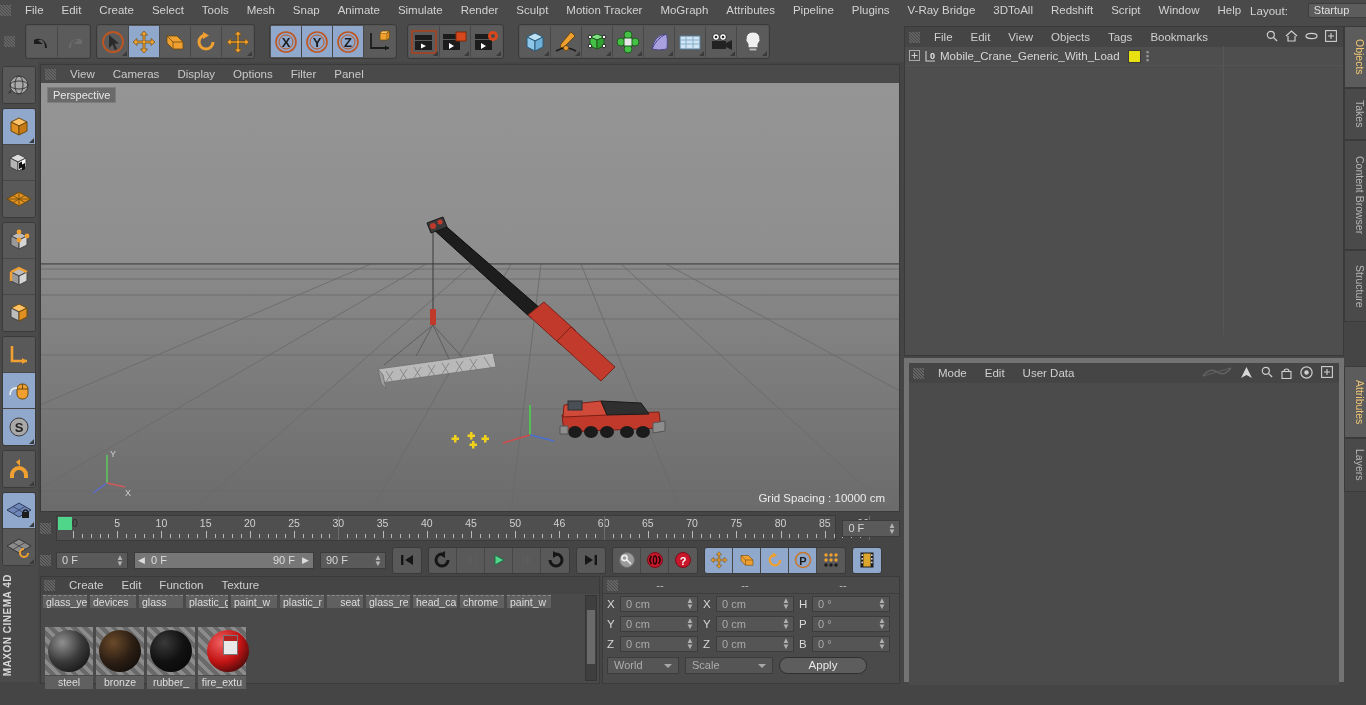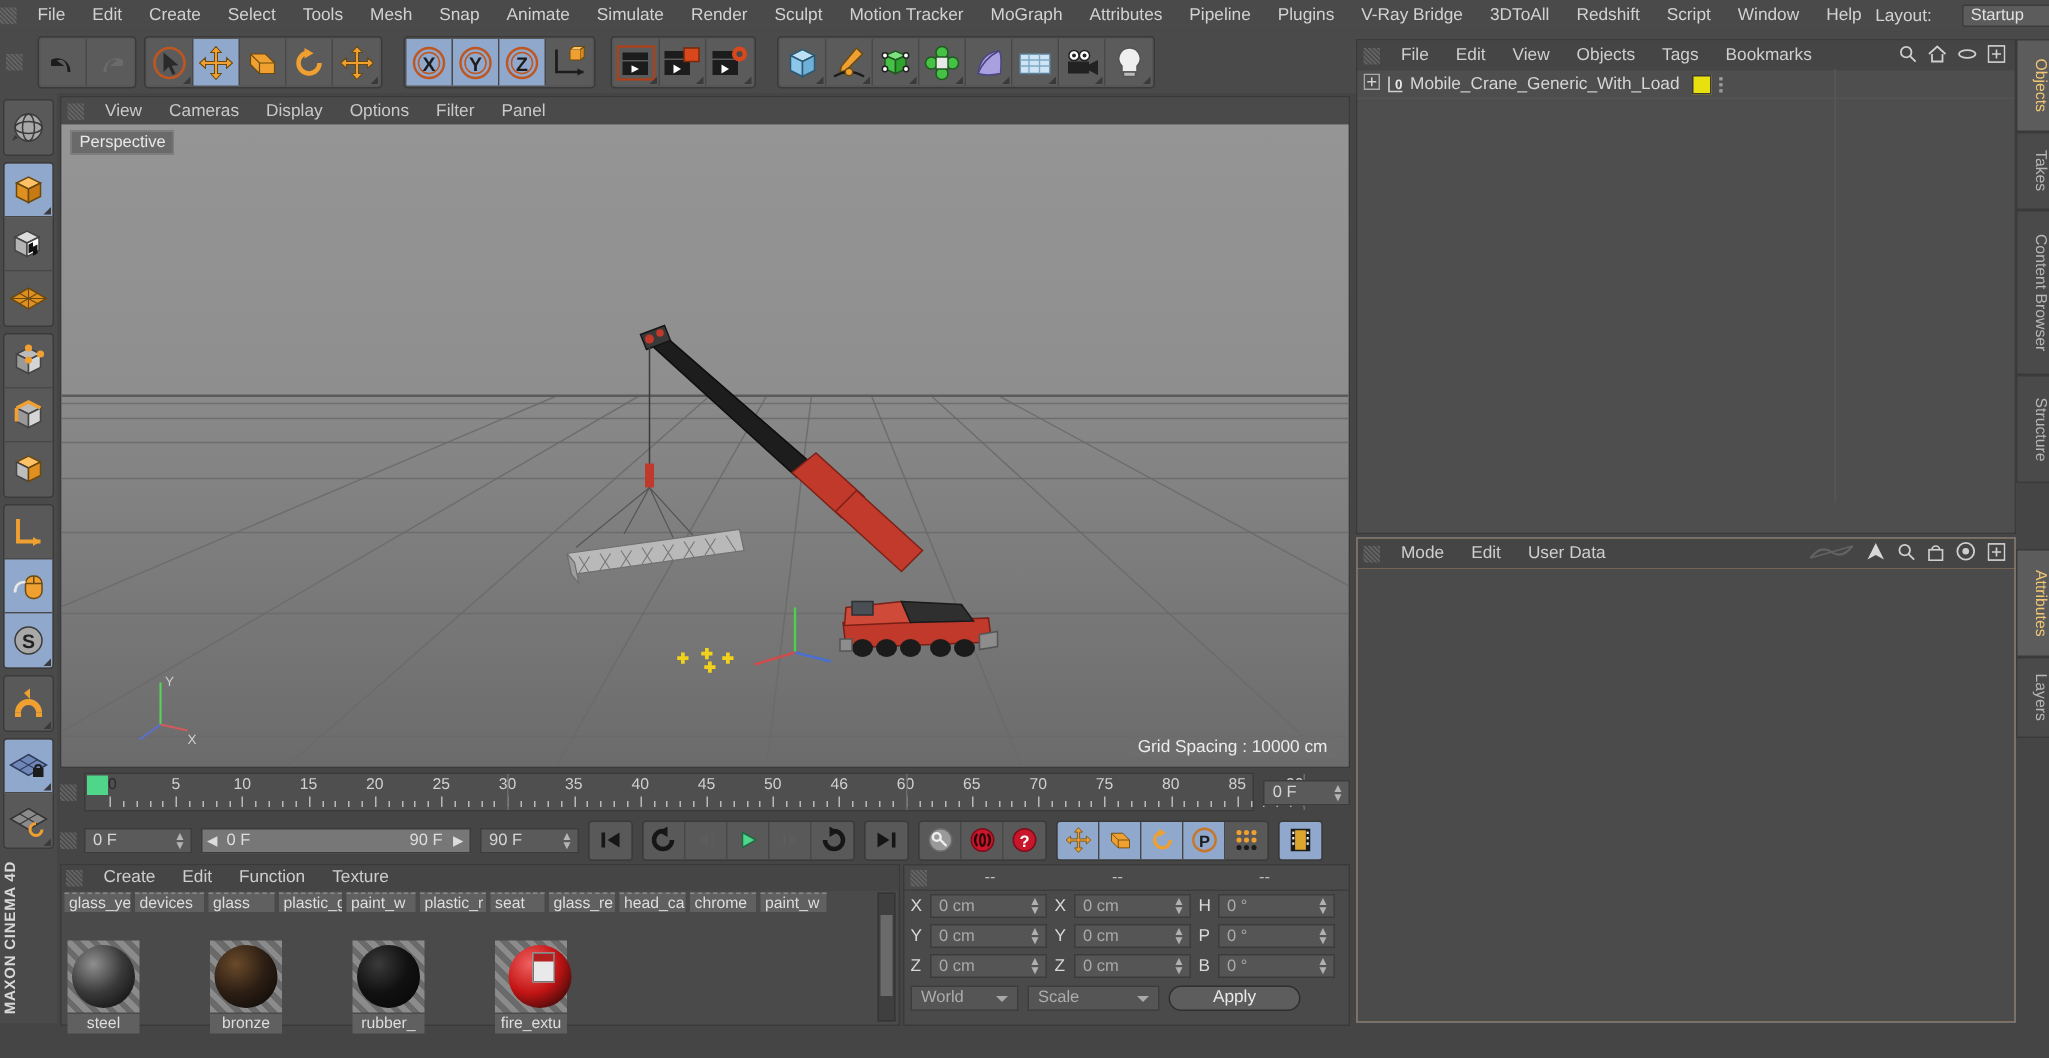--- a/index.html
+++ b/index.html
@@ -91,21 +91,21 @@
   .tlbtn.sel { background:#8fa8cc; }
   .tlgroup { display:flex; border:1px solid #3a3a3a; border-radius:3px; overflow:hidden; margin-left:6px; }
 
   
   .matwrap { position:absolute; left:40px; top:576px; width:560px; height:108px;
     background:#4a4a4a; border:1px solid #3a3a3a; }
   .matnames { display:flex; height:15px; align-items:center; overflow:hidden; padding-left:2px; }
   .matname { background:#606060; color:#ddd; font-size:10.5px; height:13px; line-height:13px;
     padding:0 3px; margin-right:3px; white-space:nowrap; overflow:hidden;
     border-top:1px dashed #8a8a8a; }
-  .matrow { display:flex; padding:18px 0 0 4px;gap:44px; }
+  .matrow { display:flex; padding:18px 0 0 4px; }
   .matcell { width:48px; margin-right:3px; }
   .matsphere-box { width:48px; height:48px;
     background-image:repeating-linear-gradient(45deg,#8b8b8b 0 4px,#6a6a6a 4px 8px);
     display:flex; align-items:center; justify-content:center; }
   .msphere { width:42px; height:42px; border-radius:50%; }
   .matlabel { background:#606060; color:#ddd; font-size:10.5px; height:13px; line-height:13px;
     text-align:center; margin-top:1px; overflow:hidden; white-space:nowrap; }
   .matscroll { position:absolute; right:2px; top:18px; width:12px; height:86px; background:#3f3f3f;
     border:1px solid #353535; }
   .matthumb { position:absolute; left:1px; top:14px; width:8px; height:54px; background:#6a6a6a; }
@@ -132,21 +132,21 @@
     background:#4a4a4a; border:1px solid #3a3a3a; }
   .objbody { background:#4e4e4e; height:308px; }
   .objrow { display:flex; align-items:center; height:19px; padding-left:4px; border-bottom:1px solid #545454; }
   .objname { color:#d6d6d6; font-size:11.5px; }
   .matchip { width:13px; height:13px; background:#e9e00f; border:1px solid #3a3a3a; margin-left:8px; }
   .dots3 { margin-left:5px; color:#9a9a9a; font-size:9px; line-height:4px; }
   .objcols { position:absolute; right:0; top:19px; width:120px; height:289px; }
   .objcolsep { position:absolute; top:0; bottom:0; width:1px; background:#565656; }
 
   .attrwrap { position:absolute; left:904px; top:358px; width:440px; height:324px;
-    background:#fdba74; border:1px solid #737373;text-align:right; }
+    background:#15803d; border:5px solid #737373;text-align:right; }
   .attrbody { background:#4b4b4b; height:302px; }
 
   .vtabs { position:absolute; right:0; top:26px; width:22px; height:480px; }
   .vtab { width:22px; background:#4a4a4a; border:1px solid #3a3a3a; border-right:none;
     color:#b5b5b5; font-size:10.5px; writing-mode:vertical-rl; text-align:center;
     padding:5px 0; overflow:hidden; }
   .vtab.act { background:#5c5c5c; color:#f0c675; }
 
   
   .statusbar { position:absolute; left:0; bottom:0; width:1366px; height:21px; background:#4a4a4a;
@@ -918,21 +918,21 @@
       <div class="mi" style="line-height:17px">Function</div>
       <div class="mi" style="line-height:17px">Texture</div>
     </div>
     <div class="matnames" id="mat-name-tabs">
         <div class="matname" style="width: 44px;">glass_ye</div>
         <div class="matname" style="width: 46px;">devices</div>
         <div class="matname" style="width: 44px;">glass</div>
         <div class="matname" style="width: 42px;">plastic_g</div>
         <div class="matname" style="width: 46px;">paint_w</div>
         <div class="matname" style="width: 44px;">plastic_r</div>
-        <div class="matname" style="width: 36px;">seat</div>
+        <div class="matname" style="width: 36px; text-align: right;">seat</div>
         <div class="matname" style="width: 44px;">glass_re</div>
         <div class="matname" style="width: 44px;">head_ca</div>
         <div class="matname" style="width: 44px;">chrome</div>
         <div class="matname" style="width: 44px;">paint_w</div>
       </div>
     <div class="matrow" id="mat-row">
         <div class="matcell">
           <div class="matsphere-box">
             <div class="msphere" style="background: radial-gradient(circle at 34% 30%, rgb(143, 143, 143) 0%, rgb(58, 58, 58) 48%, rgb(5, 5, 5) 100%);"></div>
           </div>

